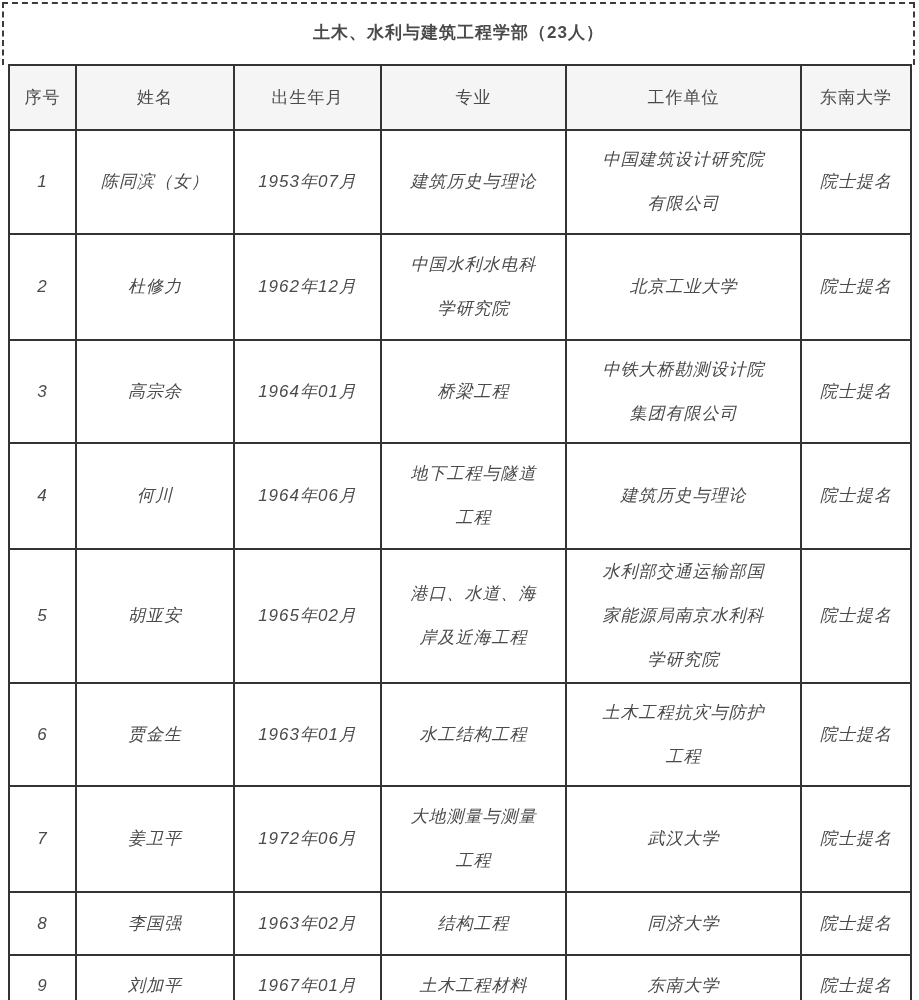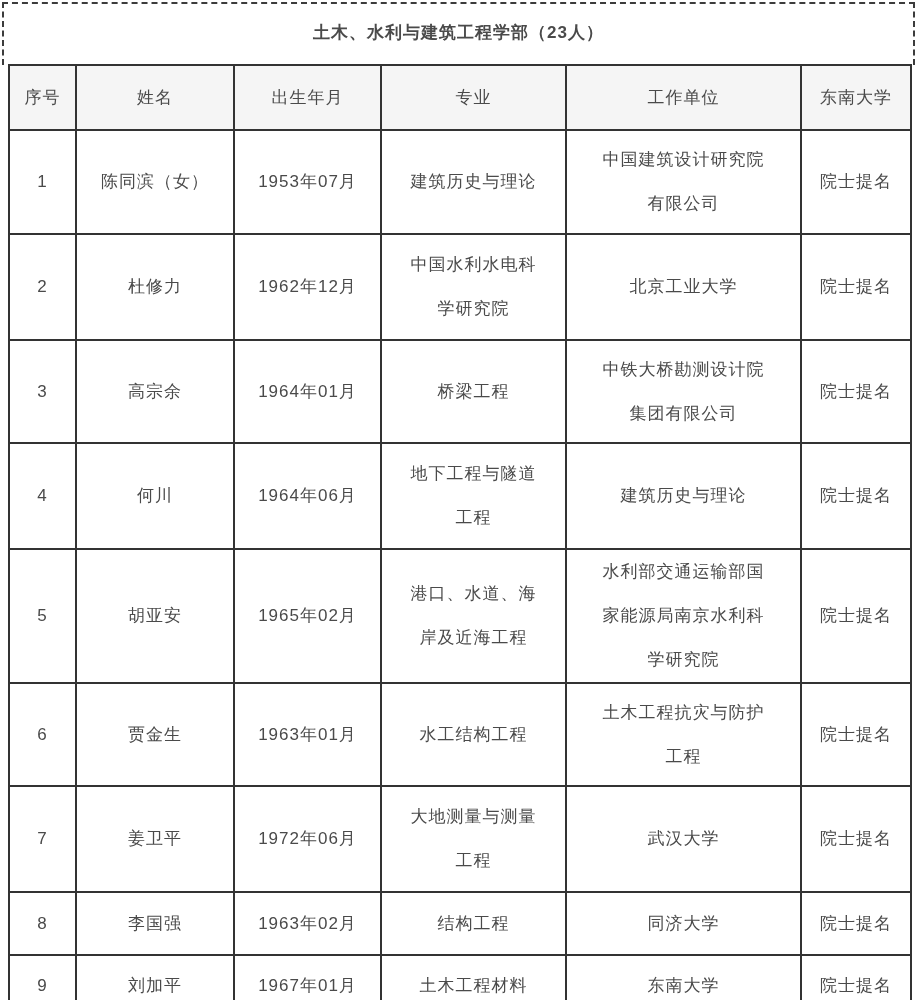--- a/index.html
+++ b/index.html
@@ -44,21 +44,21 @@
     border: 2px solid #333333;
     text-align: center;
     vertical-align: middle;
     font-size: 17px;
     color: #4a4a4a;
     letter-spacing: 1px;
     font-weight: normal;
   }
   table.roster thead tr { height: 65px; }
   table.roster thead th { background: #f5f5f5; }
-  table.roster tbody td { background: #ffffff; line-height: 44px; }
+  table.roster tbody td { background: #ffffff; line-height: 44px; font-style: italic; }
   
   col.c-index    { width: 67px; }
   col.c-name     { width: 158px; }
   col.c-birth    { width: 147px; }
   col.c-major    { width: 185px; }
   col.c-workunit { width: 235px; }
   col.c-nomin    { width: 110px; }
   
   tbody tr:nth-child(1) { height: 104px; }
   tbody tr:nth-child(2) { height: 103px; }

